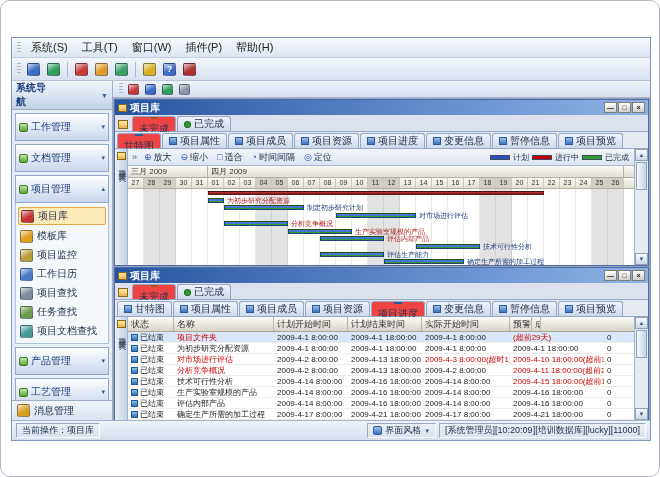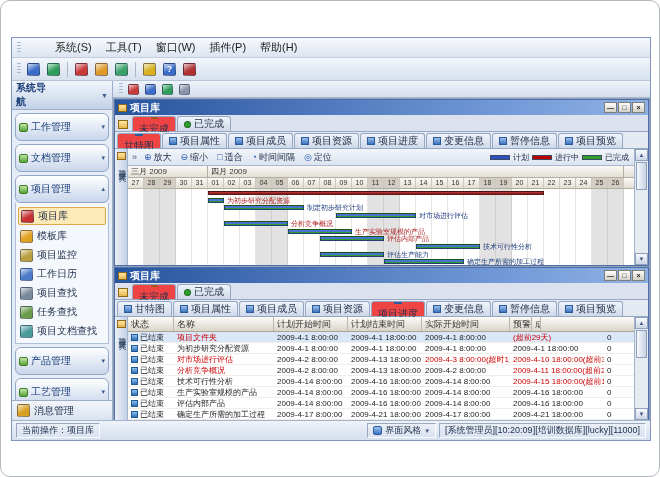--- a/index.html
+++ b/index.html
@@ -13,21 +13,21 @@
 .toolbar{flex:0 0 23px;display:flex;align-items:center;background:linear-gradient(#f3f6fb,#d7e0ee);border-bottom:1px solid #b6c4d9;padding-left:2px;}
 .tbtn{width:19px;height:19px;display:flex;align-items:center;justify-content:center;border:1px solid transparent;border-radius:2px;}
 .chip{width:13px;height:13px;border-radius:2px;border:1px solid rgba(20,30,60,.45);color:#fff;font-size:9px;font-weight:bold;display:flex;align-items:center;justify-content:center;line-height:1;}
 .tsep{width:1px;height:15px;background:#a9b7cc;margin:0 3px;}
 
 .main{flex:1;display:flex;min-height:0;}
 #sidebar{flex:0 0 101px;background:#e7edf6;border-right:1px solid #9cadc6;display:flex;flex-direction:column;min-height:0;}
 .sb-title{flex:0 0 17px;background:linear-gradient(#f2f6fb,#c3d2e8);border-bottom:1px solid #9cadc6;color:#183c78;font-weight:bold;font-size:10px;display:flex;align-items:center;justify-content:space-between;padding:0 4px;gap:48px;}
 .sb-ar{font-size:7px;color:#3c5a8c;margin-left:auto;}
 .sb-body{flex:1;padding:3px;display:flex;flex-direction:column;gap:3px;overflow:hidden;}
-.sb-panel-h{flex:0 0 19px;border:1px solid #93a7c9;border-radius:6px;background:linear-gradient(#ffffff,#c8d6ec);color:#183c78;font-size:10px;display:flex;align-items:center;gap:3px;padding:6px 3px;}
+.sb-panel-h{flex:0 0 19px;border:1px solid #93a7c9;border-radius:0;background:linear-gradient(#ffffff,#c8d6ec);color:#183c78;font-size:10px;display:flex;align-items:center;gap:3px;padding:6px 3px;}
 .pic{width:9px;height:9px;border-radius:2px;background:linear-gradient(#c2e6a6,#57a437);border:1px solid #3d7d21;}
 .sb-items{margin-top:-3px;background:#f4f7fb;border:1px solid #aebfd8;border-top:none;padding:4px 2px;display:flex;flex-direction:column;gap:3px;}
 .sb-item{display:flex;align-items:center;gap:4px;padding:1px 2px;font-size:10px;color:#20304c;}
 .sb-item.sel{background:#fdeab9;border:1px solid #dfa64c;border-radius:2px;}
 .sb-icon{flex:0 0 13px;width:13px;height:13px;border-radius:2px;border:1px solid rgba(20,30,60,.4);}
 .sb-bottom{flex:0 0 20px;border-top:1px solid #9cadc6;background:linear-gradient(#f2f6fb,#dbe3f0);display:flex;align-items:center;gap:4px;padding:0 5px;font-size:10px;color:#20304c;}
 
 #mdi{flex:1;display:flex;flex-direction:column;background:#93a2ba;min-width:0;}
 .mdi-strip{flex:0 0 17px;background:linear-gradient(#eff3f9,#d5deed);border-bottom:1px solid #aab8cd;display:flex;align-items:center;padding-left:3px;}
 .mchip{width:11px;height:11px;border-radius:2px;border:1px solid rgba(20,30,60,.45);}
@@ -92,21 +92,21 @@
 .caret{font-size:6px;color:#44597e;}
 </style>
 </head>
 <body>
 
 <div id="frame">
   <div id="app">
 
     <div class="menubar">
       <div class="grip"></div>
-      <div id="menu-items" style="display:flex;margin-left:24px;">
+      <div id="menu-items" style="display:flex;">
           <div class="menu-item">系统(S)</div>
           <div class="menu-item">工具(T)</div>
           <div class="menu-item">窗口(W)</div>
           <div class="menu-item">插件(P)</div>
           <div class="menu-item">帮助(H)</div>
         </div>
     </div>
 
     <div class="toolbar">
       <div class="grip"></div>

